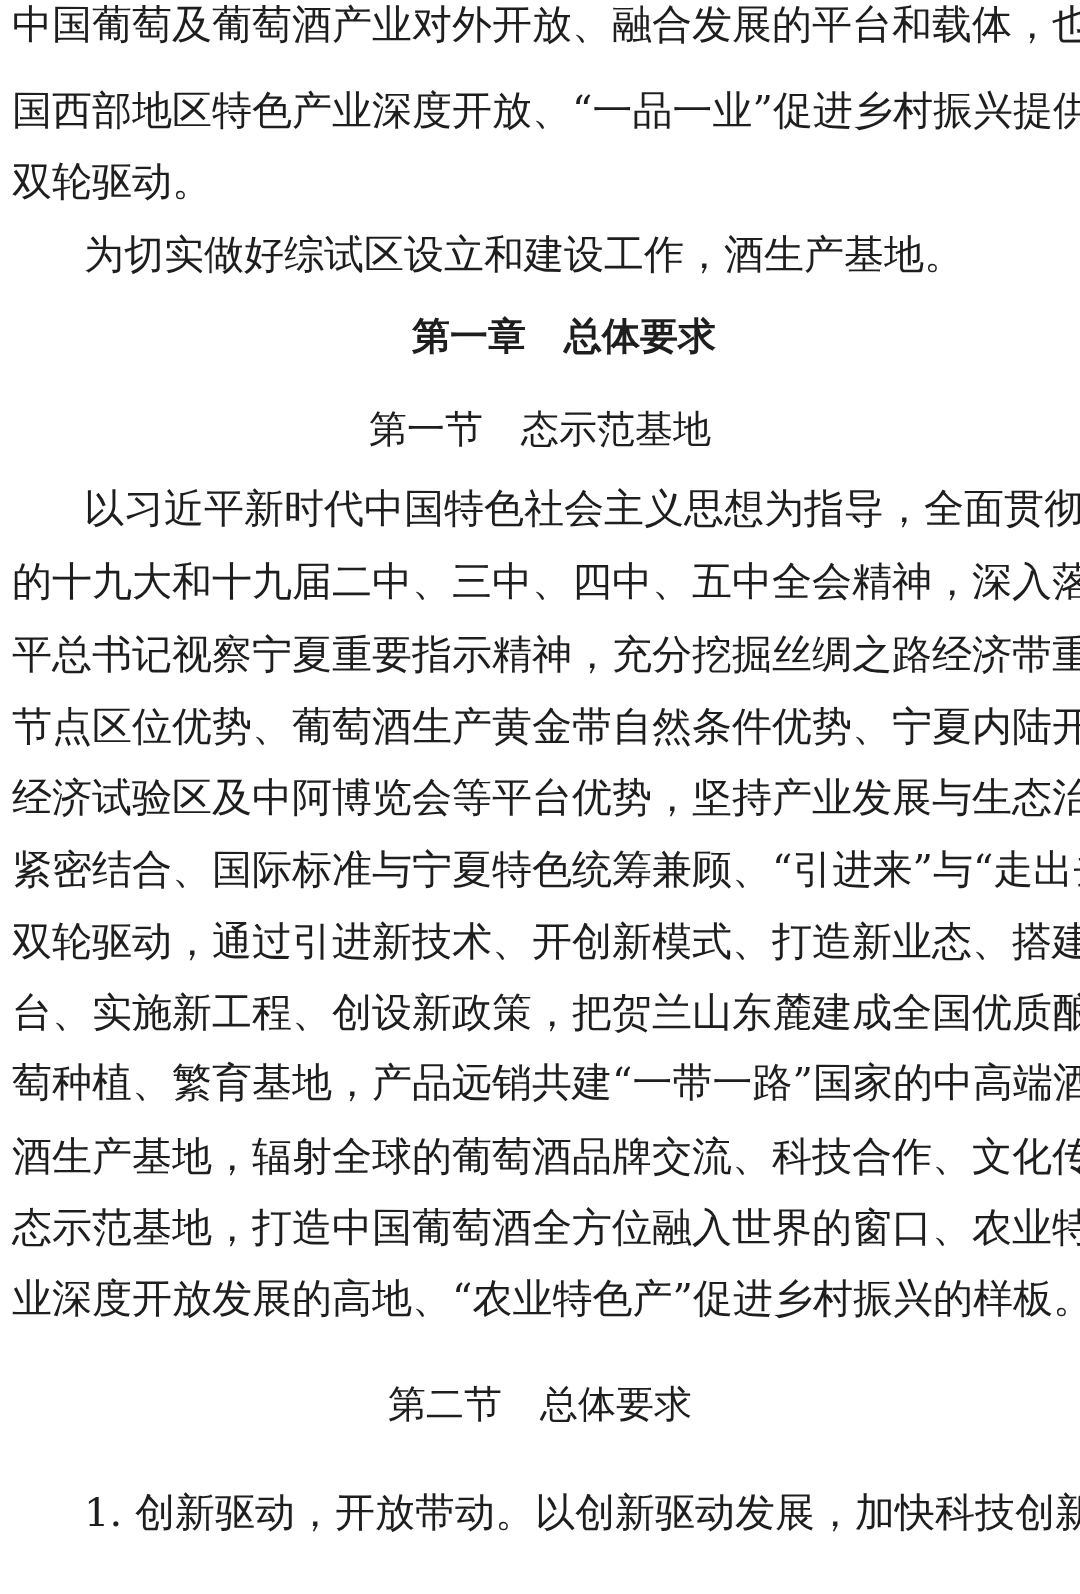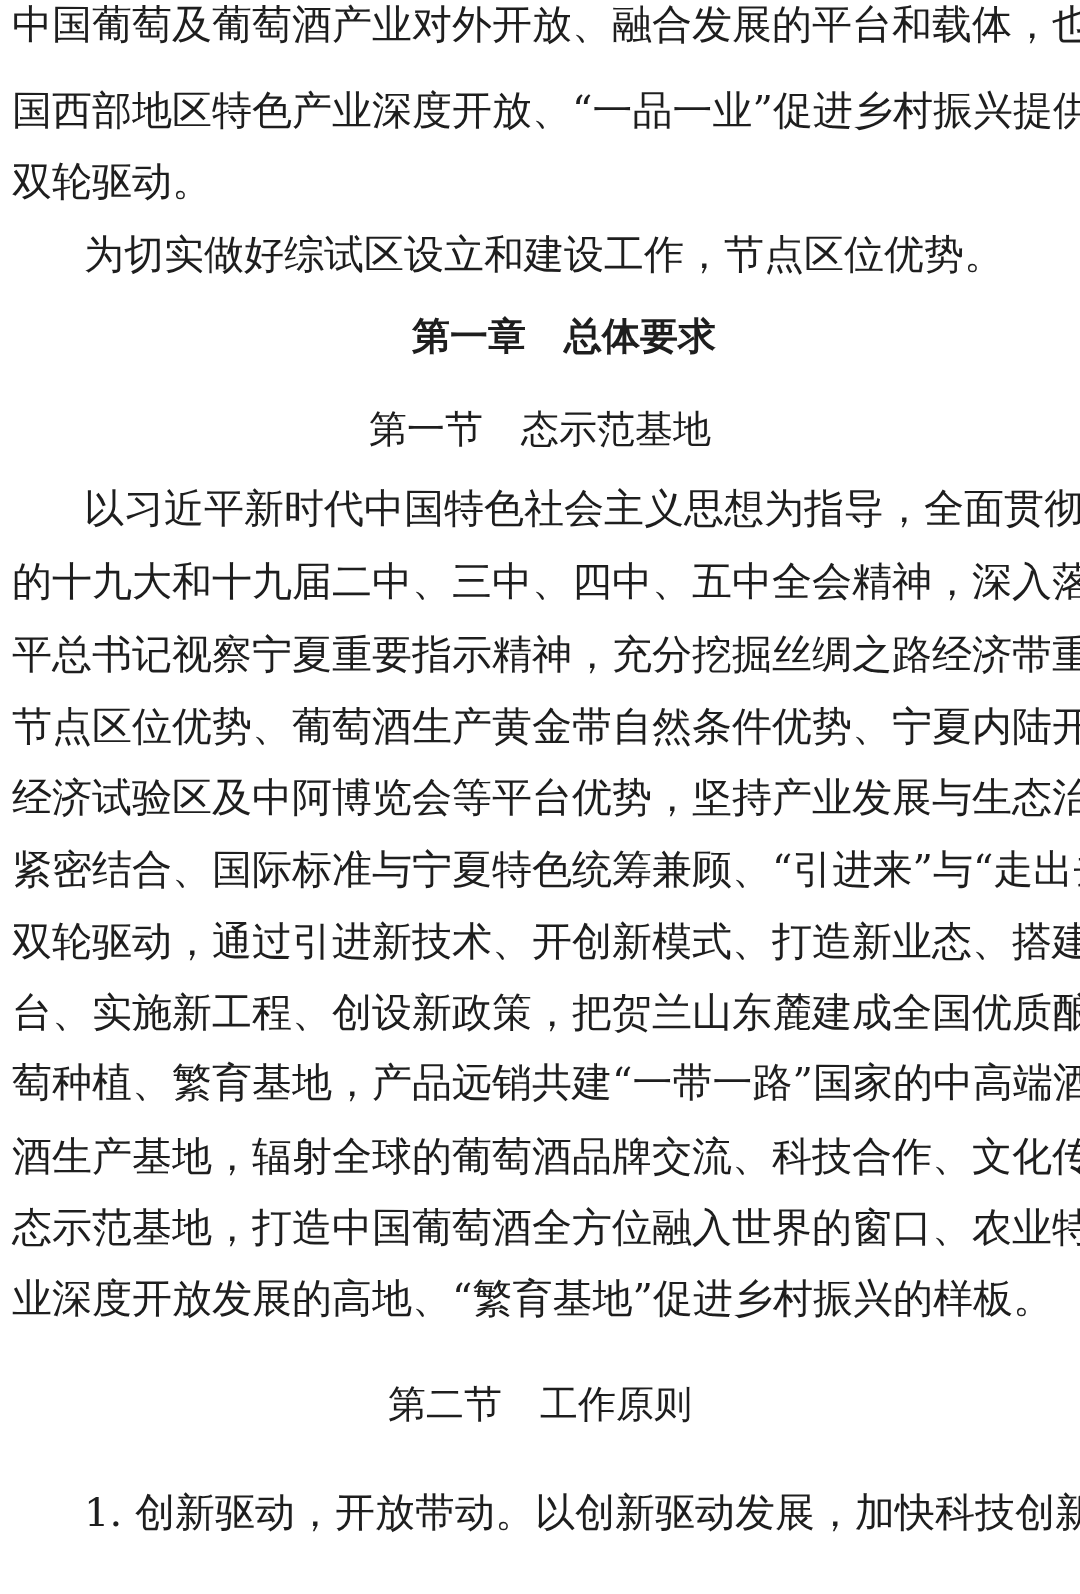--- a/index.html
+++ b/index.html
@@ -25,34 +25,34 @@
     .heading.section { font-family: "DejaVu Sans", "Liberation Sans", sans-serif; font-weight: normal; }
   </style>
 </head>
 <body>
 
 <div>
   <div class="line" style="top:0px;">中国葡萄及葡萄酒产业对外开放、融合发展的平台和载体，也为我</div>
   <div class="line" style="top:86px;">国西部地区特色产业深度开放、“一品一业”促进乡村振兴提供借</div>
   <div class="line last" style="top:157px;">双轮驱动。</div>
 
-  <div class="line indent last" style="top:230px;">为切实做好综试区设立和建设工作，节点区位优势。</div>
+  <div class="line indent last" style="top:230px;">为切实做好综试区设立和建设工作，酒生产基地。</div>
 
   <div class="heading chapter" style="top:312px;padding-left:24px;">第一章　总体要求</div>
   <div class="heading section" style="top:405px;">第一节　态示范基地</div>
 
   <div class="line indent" style="top:484px;">以习近平新时代中国特色社会主义思想为指导，全面贯彻党</div>
   <div class="line" style="top:557px;">的十九大和十九届二中、三中、四中、五中全会精神，深入落实习近</div>
   <div class="line" style="top:630px;">平总书记视察宁夏重要指示精神，充分挖掘丝绸之路经济带重要</div>
   <div class="line" style="top:702px;">节点区位优势、葡萄酒生产黄金带自然条件优势、宁夏内陆开放型</div>
   <div class="line" style="top:773px;">经济试验区及中阿博览会等平台优势，坚持产业发展与生态治理</div>
   <div class="line" style="top:845px;">紧密结合、国际标准与宁夏特色统筹兼顾、“引进来”与“走出去”</div>
   <div class="line" style="top:917px;">双轮驱动，通过引进新技术、开创新模式、打造新业态、搭建新平</div>
   <div class="line" style="top:988px;">台、实施新工程、创设新政策，把贺兰山东麓建成全国优质酿酒葡</div>
   <div class="line" style="top:1058px;">萄种植、繁育基地，产品远销共建“一带一路”国家的中高端酒庄</div>
   <div class="line" style="top:1132px;">酒生产基地，辐射全球的葡萄酒品牌交流、科技合作、文化传播、生</div>
   <div class="line" style="top:1203px;">态示范基地，打造中国葡萄酒全方位融入世界的窗口、农业特色产</div>
-  <div class="line last" style="top:1274px;">业深度开放发展的高地、“繁育基地”促进乡村振兴的样板。</div>
+  <div class="line last" style="top:1274px;">业深度开放发展的高地、“农业特色产”促进乡村振兴的样板。</div>
 
-  <div class="heading section" style="top:1380px;">第二节　工作原则</div>
+  <div class="heading section" style="top:1380px;">第二节　总体要求</div>
 
   <div class="line indent" style="top:1488px;">1. 创新驱动，开放带动。以创新驱动发展，加快科技创新、成</div>
 </div>
 
 </body></html>

